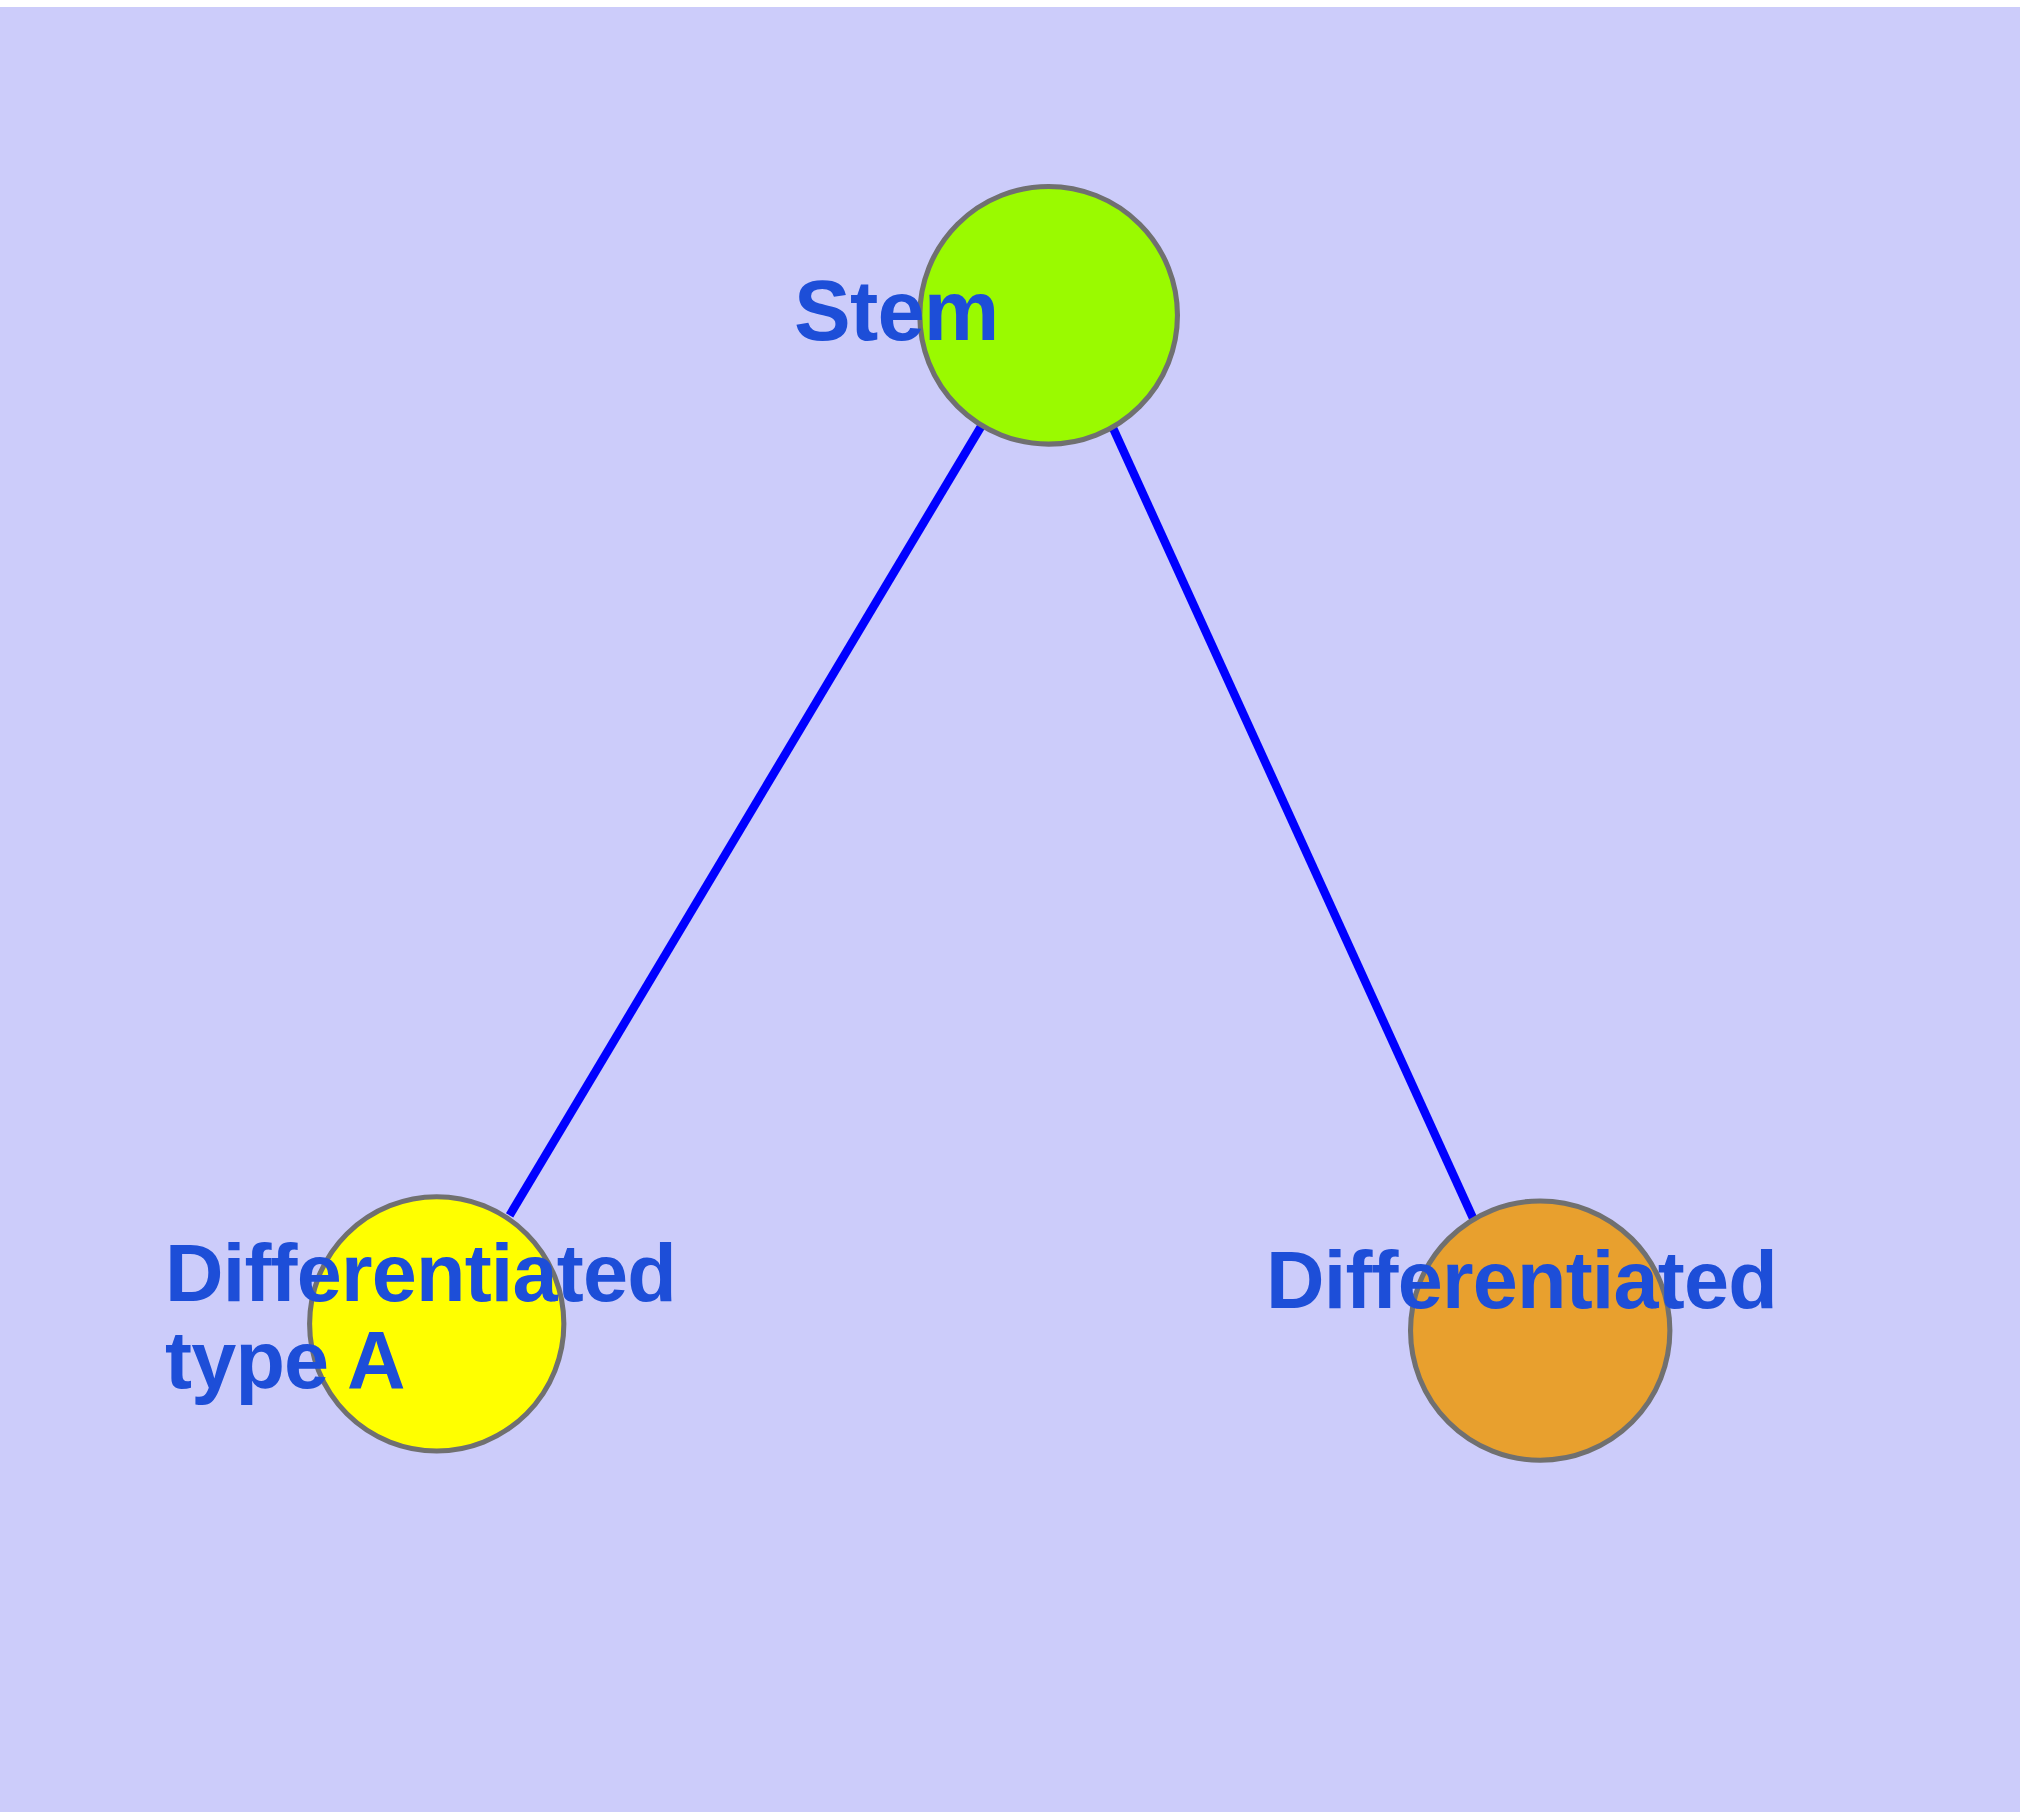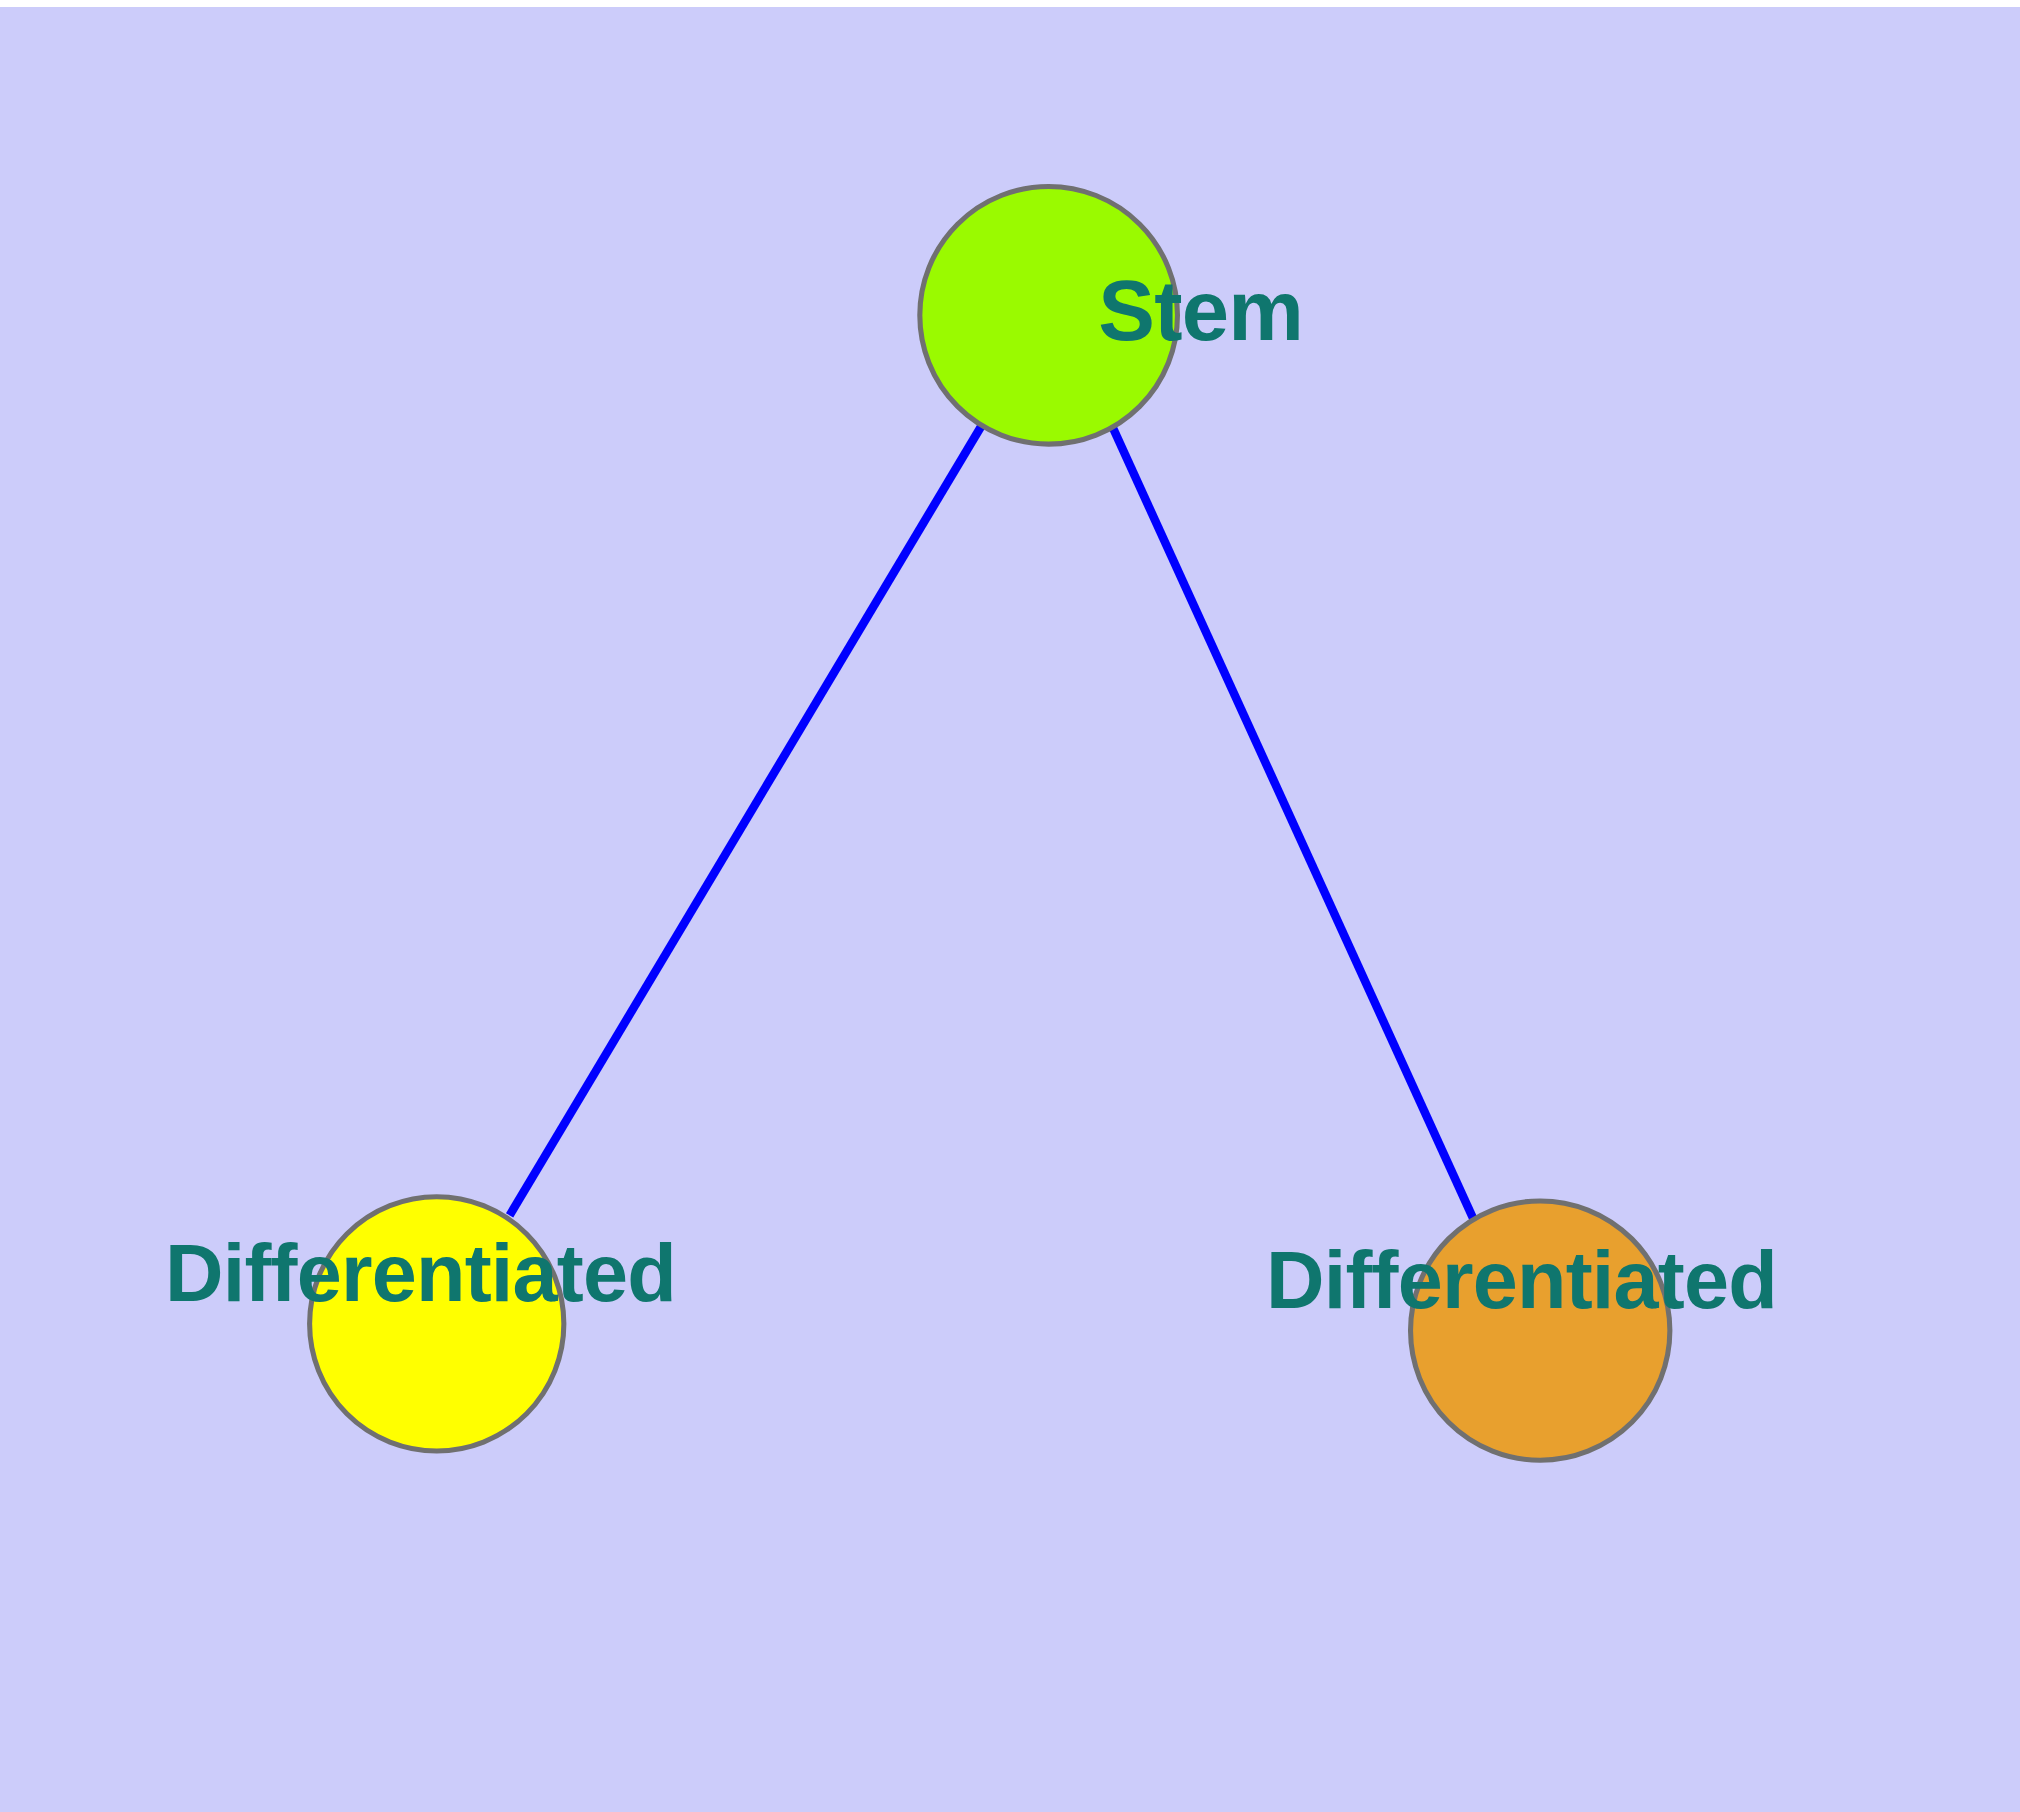--- a/index.html
+++ b/index.html
@@ -36,22 +36,22 @@
     stroke-width: 10;
     stroke-linecap: butt;
     fill: none;
   }
   .node-circle {
     stroke: #707070;
     stroke-width: 6;
   }
   .node-label {
     position: absolute;
-    text-align: right;
-    color: #0f766e;
+    text-align: left;
+    color: #1d4ed8;
     font-weight: bold;
     line-height: 1.08;
     white-space: nowrap;
     letter-spacing: -0.8px;
     user-select: none;
   }
   #label-stem {
     font-size: 85px;
     left: 794px;
     top: 265px;
@@ -89,20 +89,21 @@
       <circle class="node-circle" cx="1817" cy="1570" r="153" fill="#e8a02e"></circle>
     </g>
   </svg>
 
   <div class="node-label" id="label-stem">
     <span class="label-line">Stem</span>
   </div>
 
   <div class="node-label" id="label-type-a">
     <span class="label-line">Differentiated</span>
+    <span class="label-line">type A</span>
   </div>
 
   <div class="node-label" id="label-type-b">
     <span class="label-line">Differentiated</span>
   </div>
 
 </div>
 
 
 </body></html>

